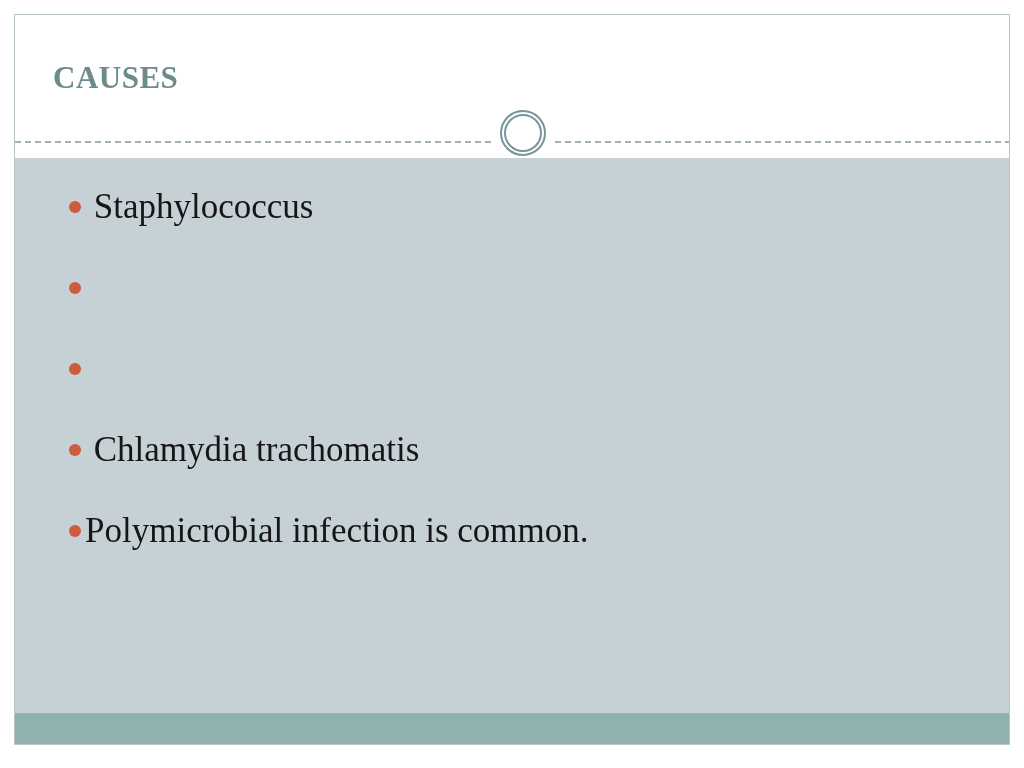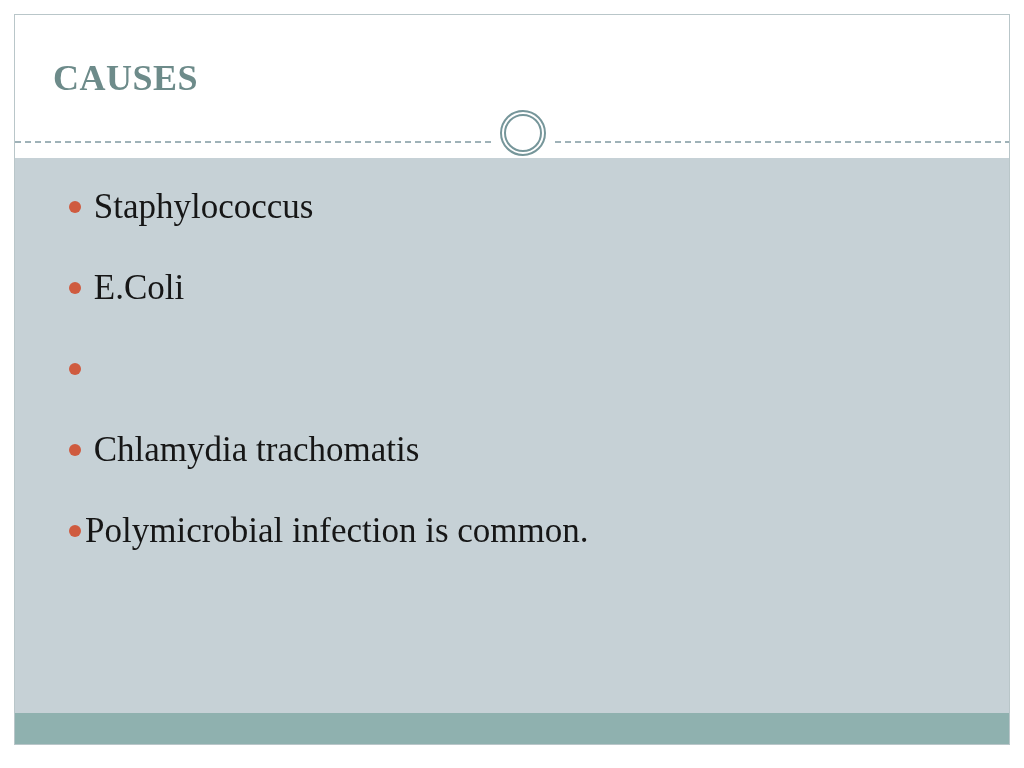--- a/index.html
+++ b/index.html
@@ -47,21 +47,21 @@
     height: 143px;
     background: #ffffff;
   }
 
   .slide-title {
     position: absolute;
     left: 38px;
     top: 38px;
     font-family: "Liberation Serif", "DejaVu Serif", serif;
     font-weight: bold;
-    font-size: 36px;
+    font-size: 31px;
     line-height: 50px;
     letter-spacing: 0.5px;
     color: #6d8b8a;
     white-space: nowrap;
   }
 
   
   .dotted-rule {
     position: absolute;
     left: 0px;
@@ -183,21 +183,20 @@
   <div class="content-area">
     <ul class="bullet-list">
 
       <li class="bullet-item">
         <span class="bullet-marker"></span>
         <span class="bullet-text"> Staphylococcus</span>
       </li>
 
       <li class="bullet-item">
         <span class="bullet-marker"></span>
-        <span class="bullet-text"> E.Coli</span>
       </li>
 
       <li class="bullet-item">
         <span class="bullet-marker"></span>
       </li>
 
 
 
       <li class="bullet-item">
         <span class="bullet-marker"></span>

